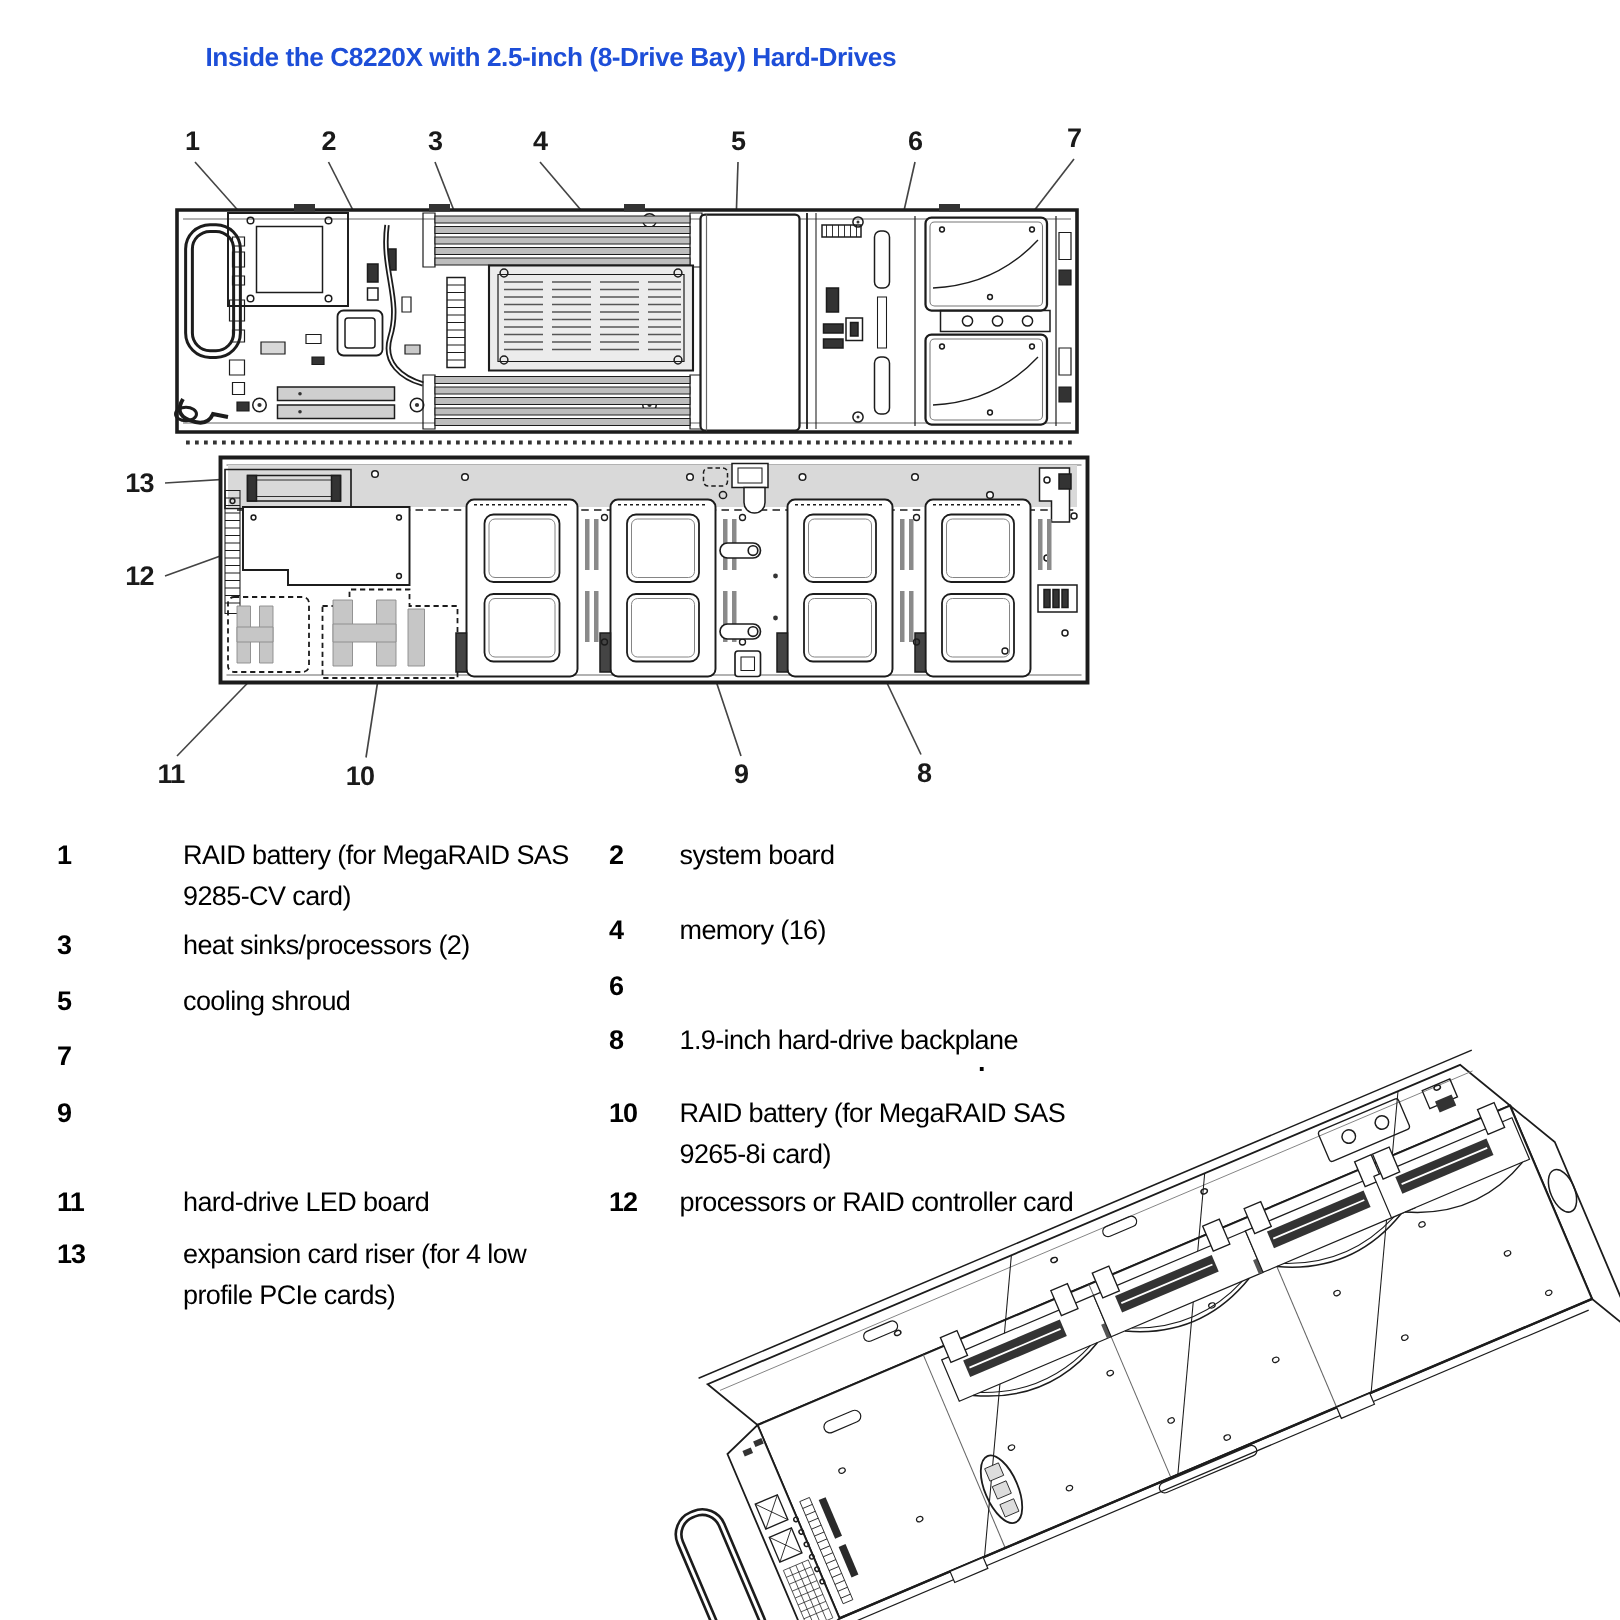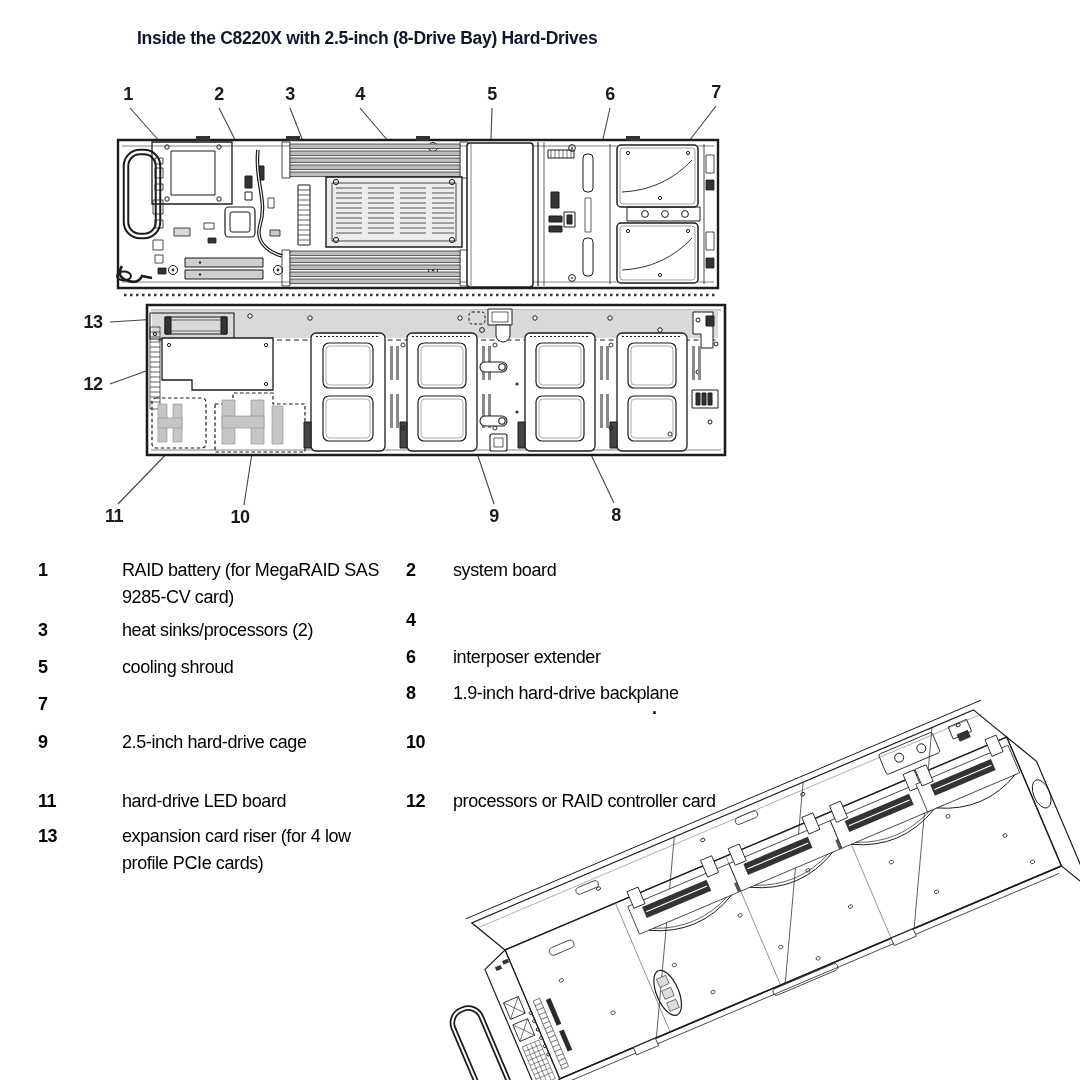--- a/index.html
+++ b/index.html
@@ -1,19 +1,19 @@
 <!DOCTYPE html>
 <html><head>
 <meta charset="utf-8">
 <style>
   html,body{margin:0;padding:0;background:#fff;}
   #page{position:relative;width:1080px;height:1080px;background:#ffffff;overflow:hidden;
         font-family:"Liberation Sans",sans-serif;color:#111;}
   .title{position:absolute;left:137px;top:28px;font-size:17.5px;font-weight:bold;
-         letter-spacing:-0.3px;color:#0f172a;white-space:nowrap;}
+         letter-spacing:-0.3px;color:#1d4ed8;white-space:nowrap;}
   .fig{position:absolute;}
   svg{display:block;}
   .callout{position:absolute;width:26px;text-align:center;font-size:18px;font-weight:bold;
            letter-spacing:-0.6px;color:#1a1a1a;line-height:20px;}
   .lrow{position:absolute;display:flex;font-size:18px;line-height:27px;letter-spacing:-0.4px;color:#000;}
   .lrow .lnum{flex:none;font-weight:bold;letter-spacing:-0.6px;}
   .colL .lnum{width:48px;margin-left:38px;}
   .colL .ltext{width:270px;margin-left:36px;}
   .colR .lnum{width:47px;margin-left:406px;}
   .colR .ltext{width:292px;}
@@ -429,48 +429,48 @@
       </div>
     <div class="lrow colL" style="top:654px;">
         <span class="lnum">5</span>
         <span class="ltext">cooling shroud</span>
       </div>
     <div class="lrow colL" style="top:691px;">
         <span class="lnum">7</span>
       </div>
     <div class="lrow colL" style="top:729px;">
         <span class="lnum">9</span>
-        <span class="ltext">2.5-inch hard-drive cage</span>
       </div>
     <div class="lrow colL" style="top:788px;">
         <span class="lnum">11</span>
         <span class="ltext">hard-drive LED board</span>
       </div>
     <div class="lrow colL" style="top:823px;">
         <span class="lnum">13</span>
         <span class="ltext">expansion card riser (for 4 low profile PCIe cards)</span>
       </div>
 
     <div class="lrow colR" style="top:557px;">
         <span class="lnum">2</span>
         <span class="ltext">system board</span>
       </div>
     <div class="lrow colR" style="top:607px;">
         <span class="lnum">4</span>
+        <span class="ltext">memory (16)</span>
       </div>
     <div class="lrow colR" style="top:644px;">
         <span class="lnum">6</span>
-        <span class="ltext">interposer extender</span>
       </div>
     <div class="lrow colR" style="top:680px;">
         <span class="lnum">8</span>
         <span class="ltext">1.9-inch hard-drive backplane</span>
       </div>
     <div class="lrow colR" style="top:729px;">
         <span class="lnum">10</span>
+        <span class="ltext">RAID battery (for MegaRAID SAS 9265-8i card)</span>
       </div>
     <div class="lrow colR" style="top:788px;">
         <span class="lnum">12</span>
         <span class="ltext">processors or RAID controller card</span>
       </div>
     <div class="stray">.</div>
   </div>
 
   <div class="fig" style="left:420px;top:698px;">
     <svg width="660" height="382" viewBox="0 0 660 382">

